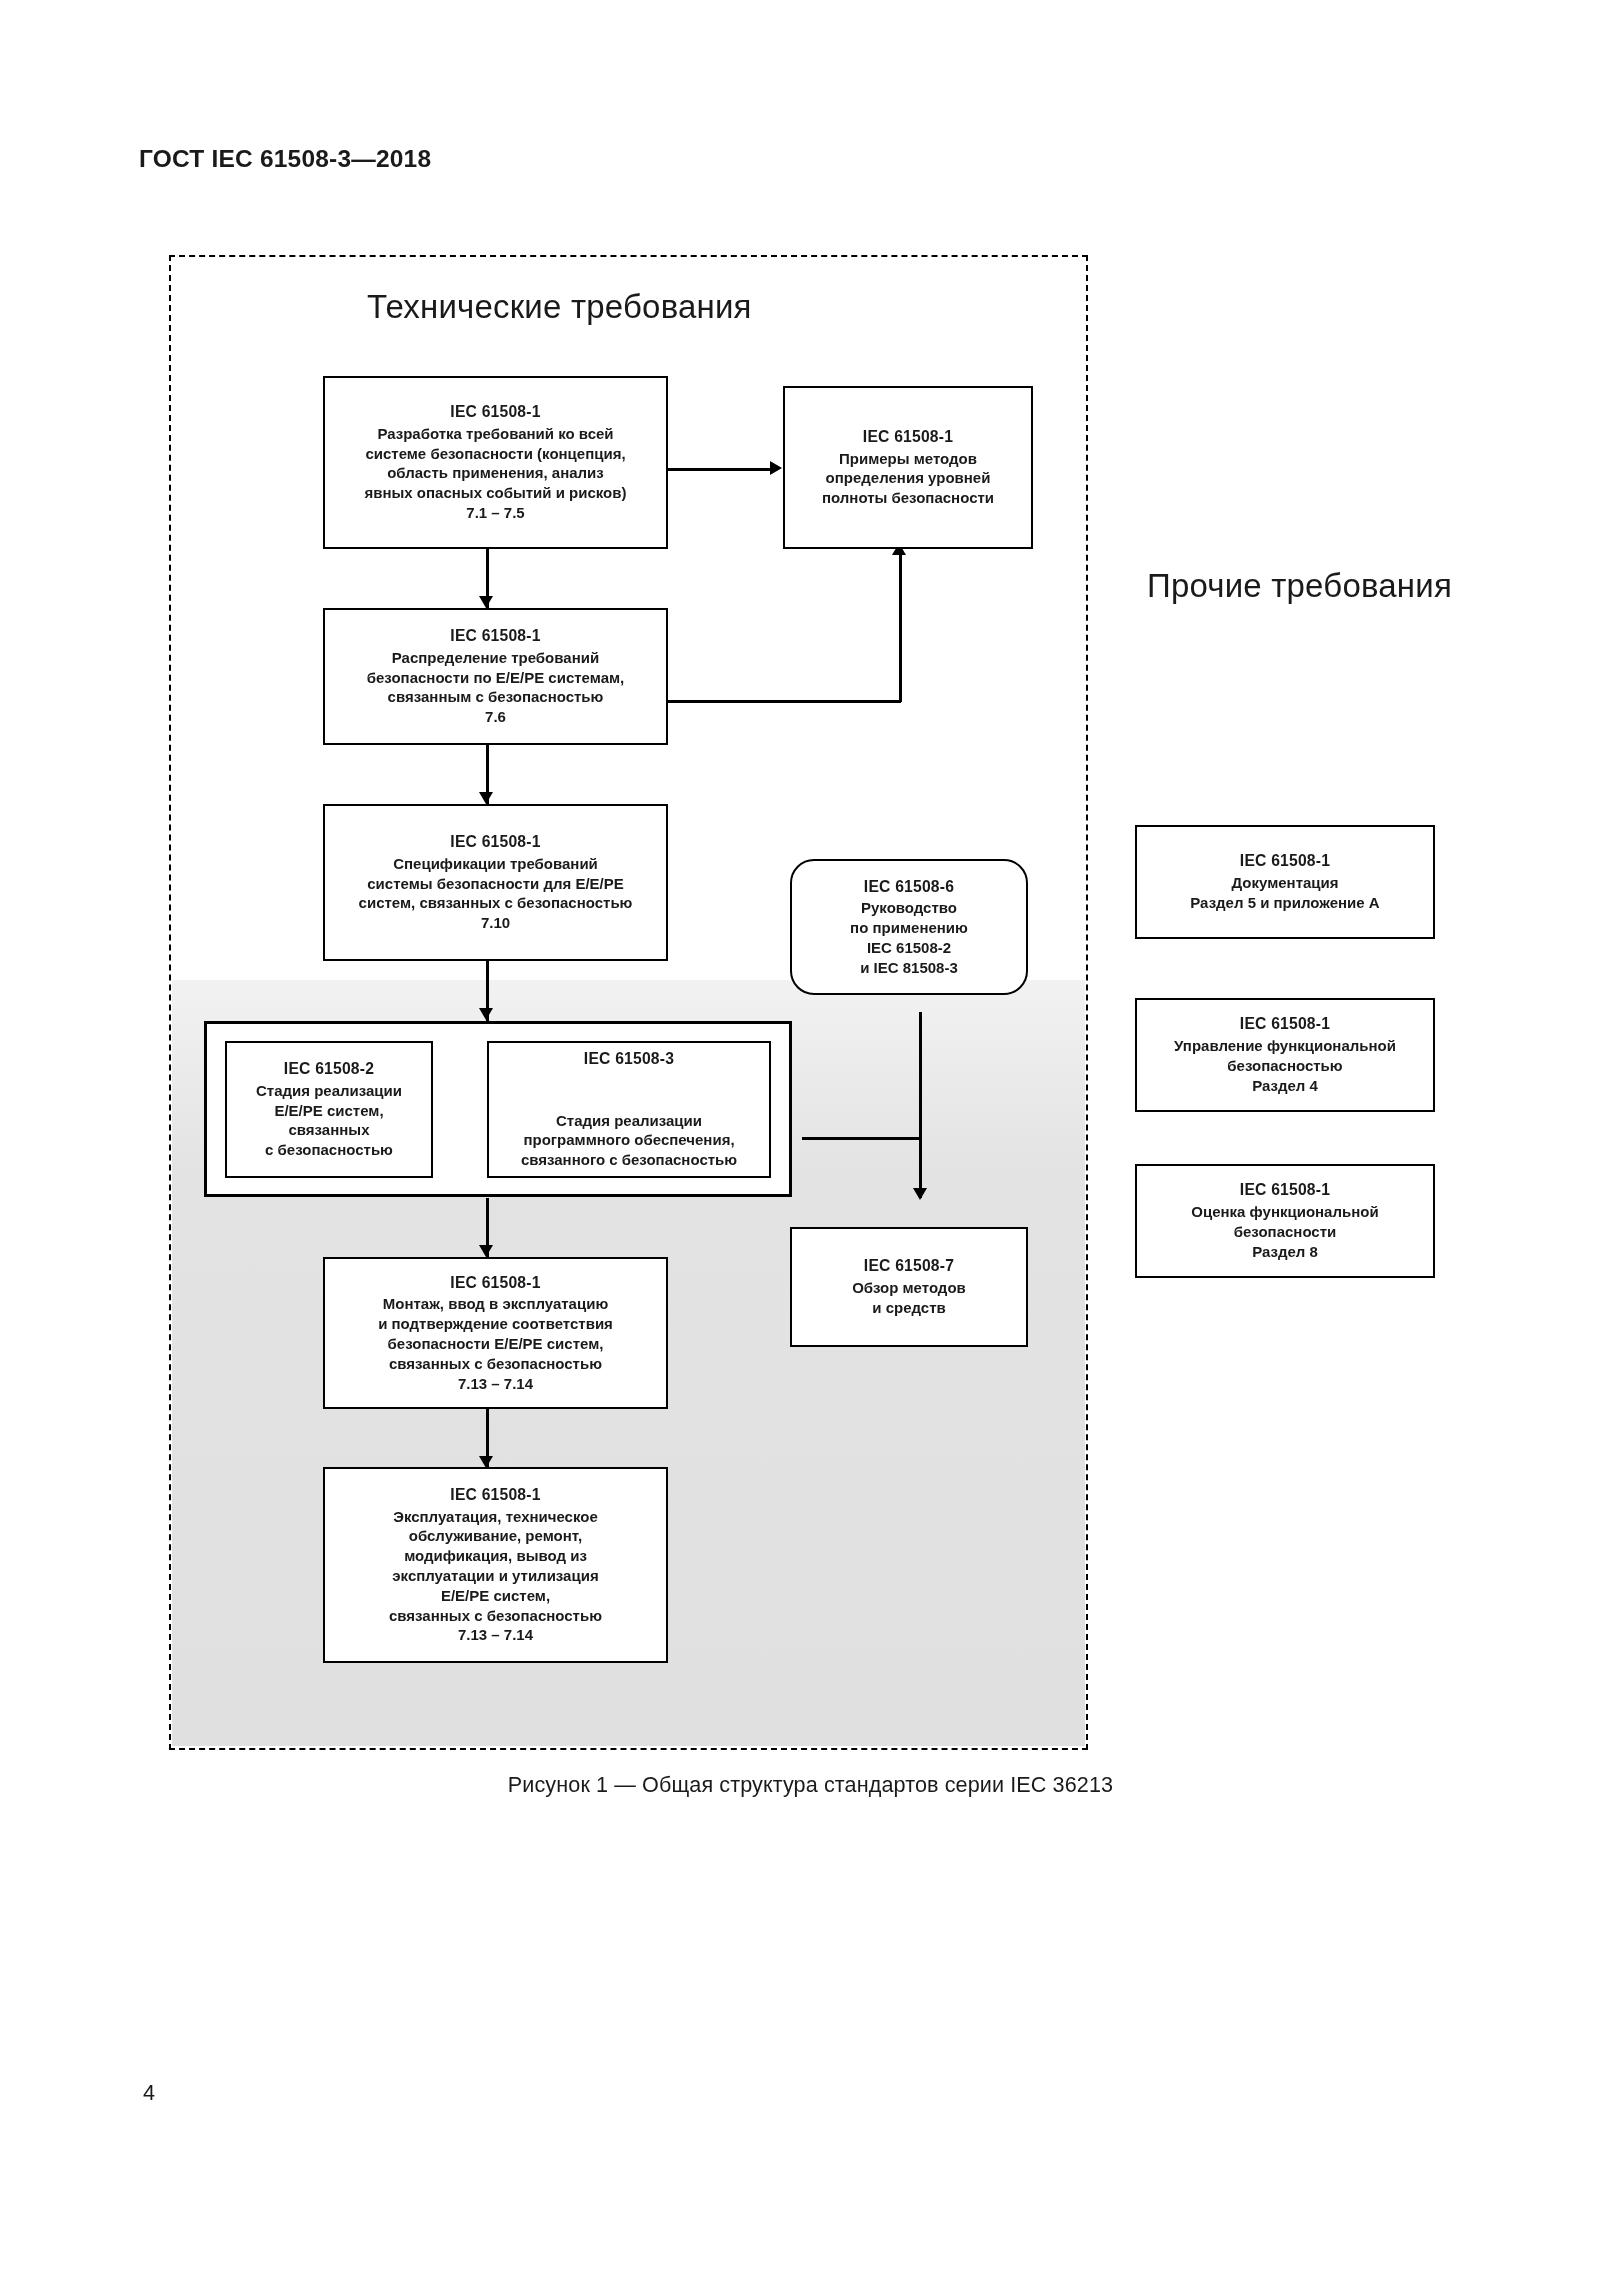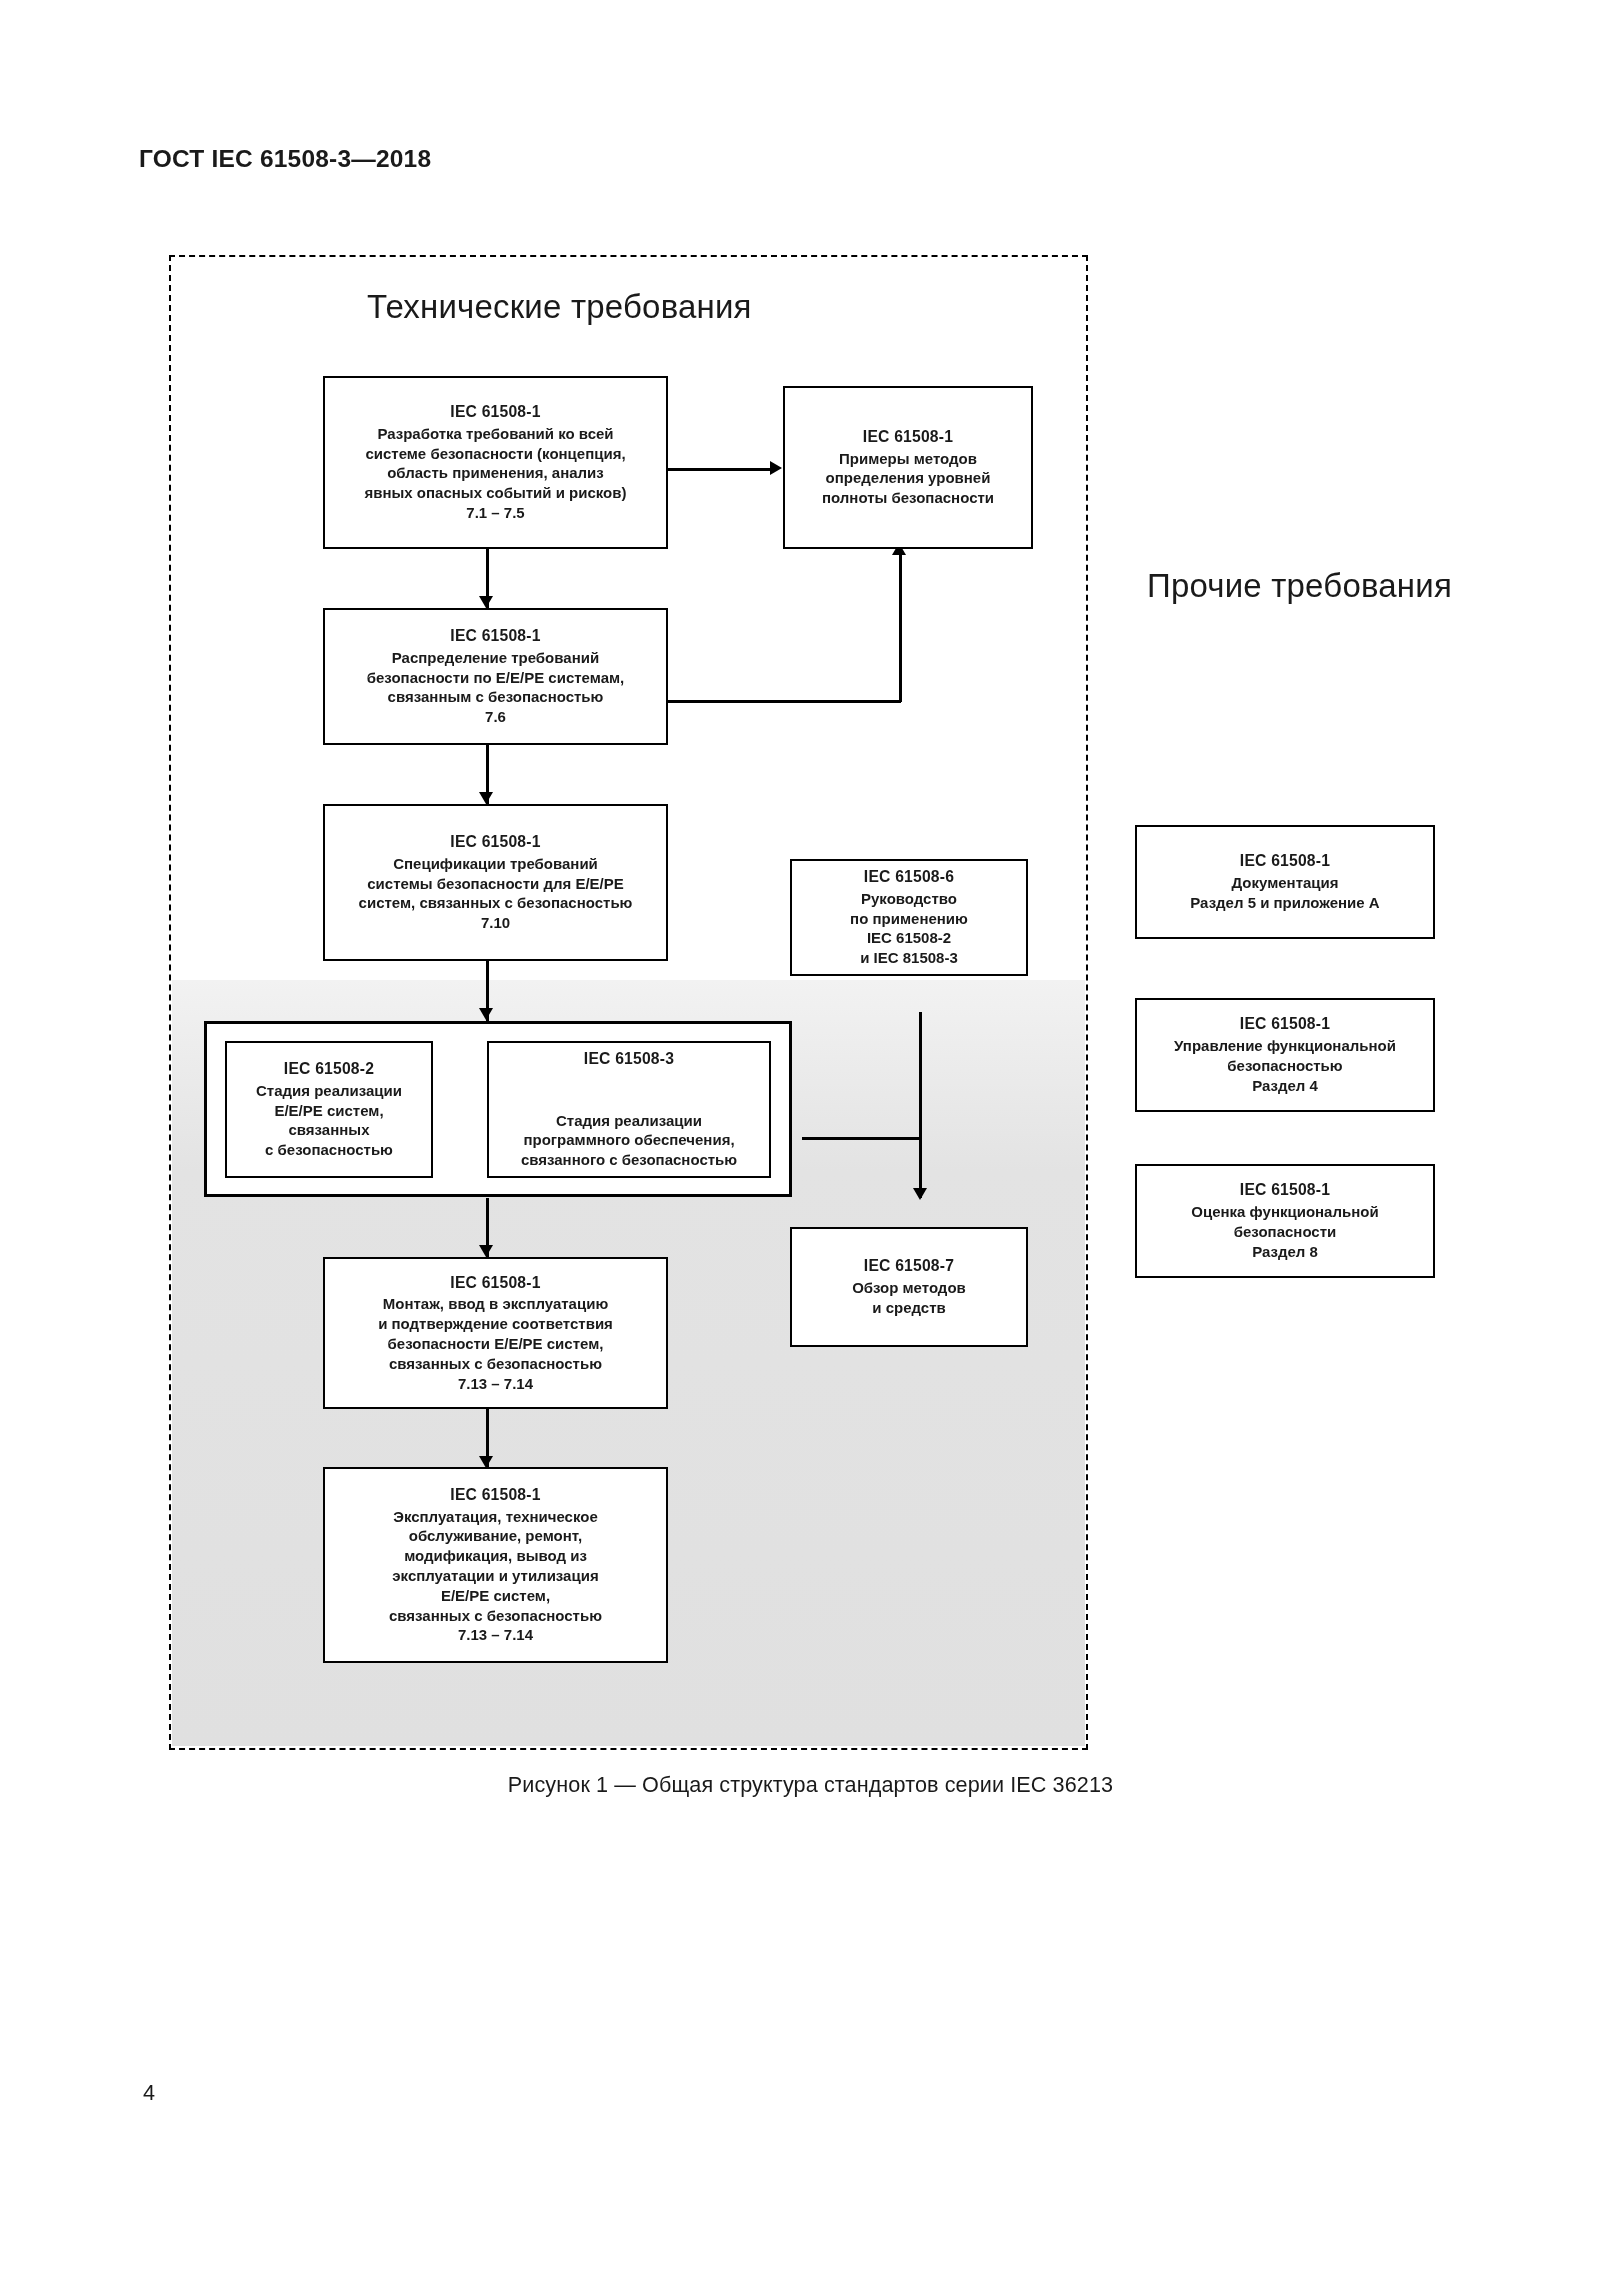--- a/index.html
+++ b/index.html
@@ -221,21 +221,21 @@
   </div>
 
   <div class="box" style="left:323px; top:804px; width:345px; height:157px;">
     <div class="std">IEC 61508-1</div>
     <div class="desc">Спецификации требований
 системы безопасности для E/E/PE
 систем, связанных с безопасностью
 7.10</div>
   </div>
 
-  <div class="box" style="left:790px; top:859px; width:238px; height:117px;">
+  <div class="box" style="left:790px; top:859px; width:238px; height:136px;border-radius:24px;">
     <div class="std">IEC 61508-6</div>
     <div class="desc">Руководство
 по применению
 IEC 61508-2
 и IEC 81508-3</div>
   </div>
 
   <div class="group-box" style="left:204px; top:1021px; width:588px; height:176px;"></div>
 
   <div class="box" style="left:225px; top:1041px; width:208px; height:137px;">

